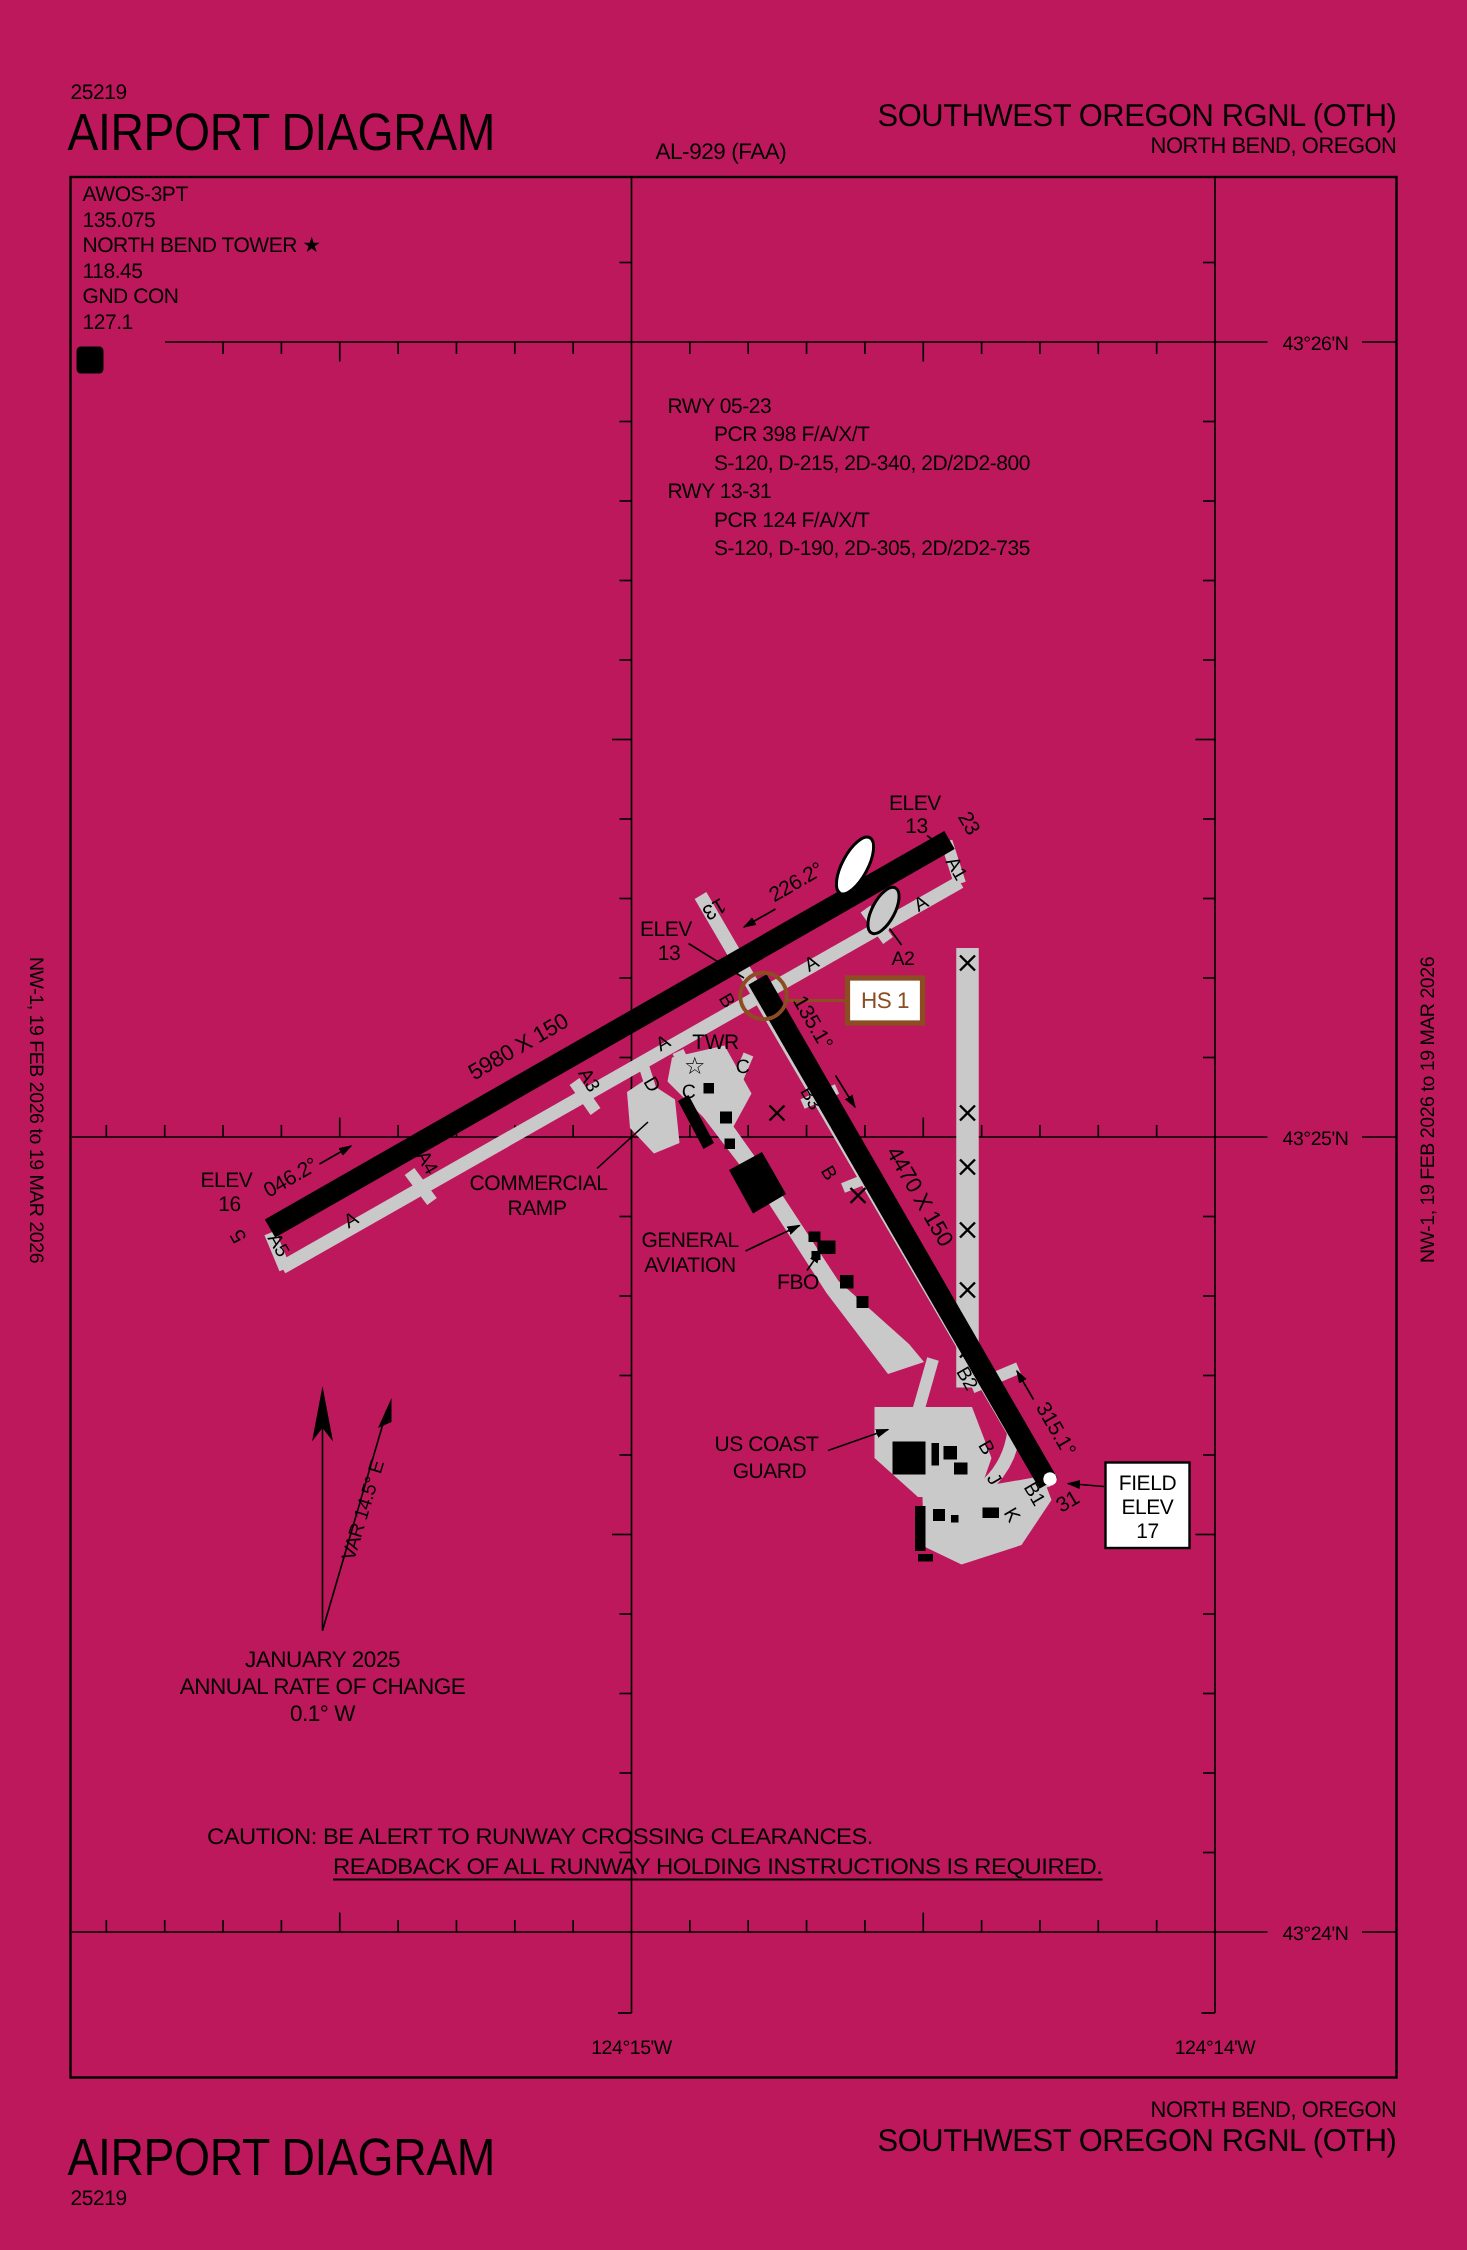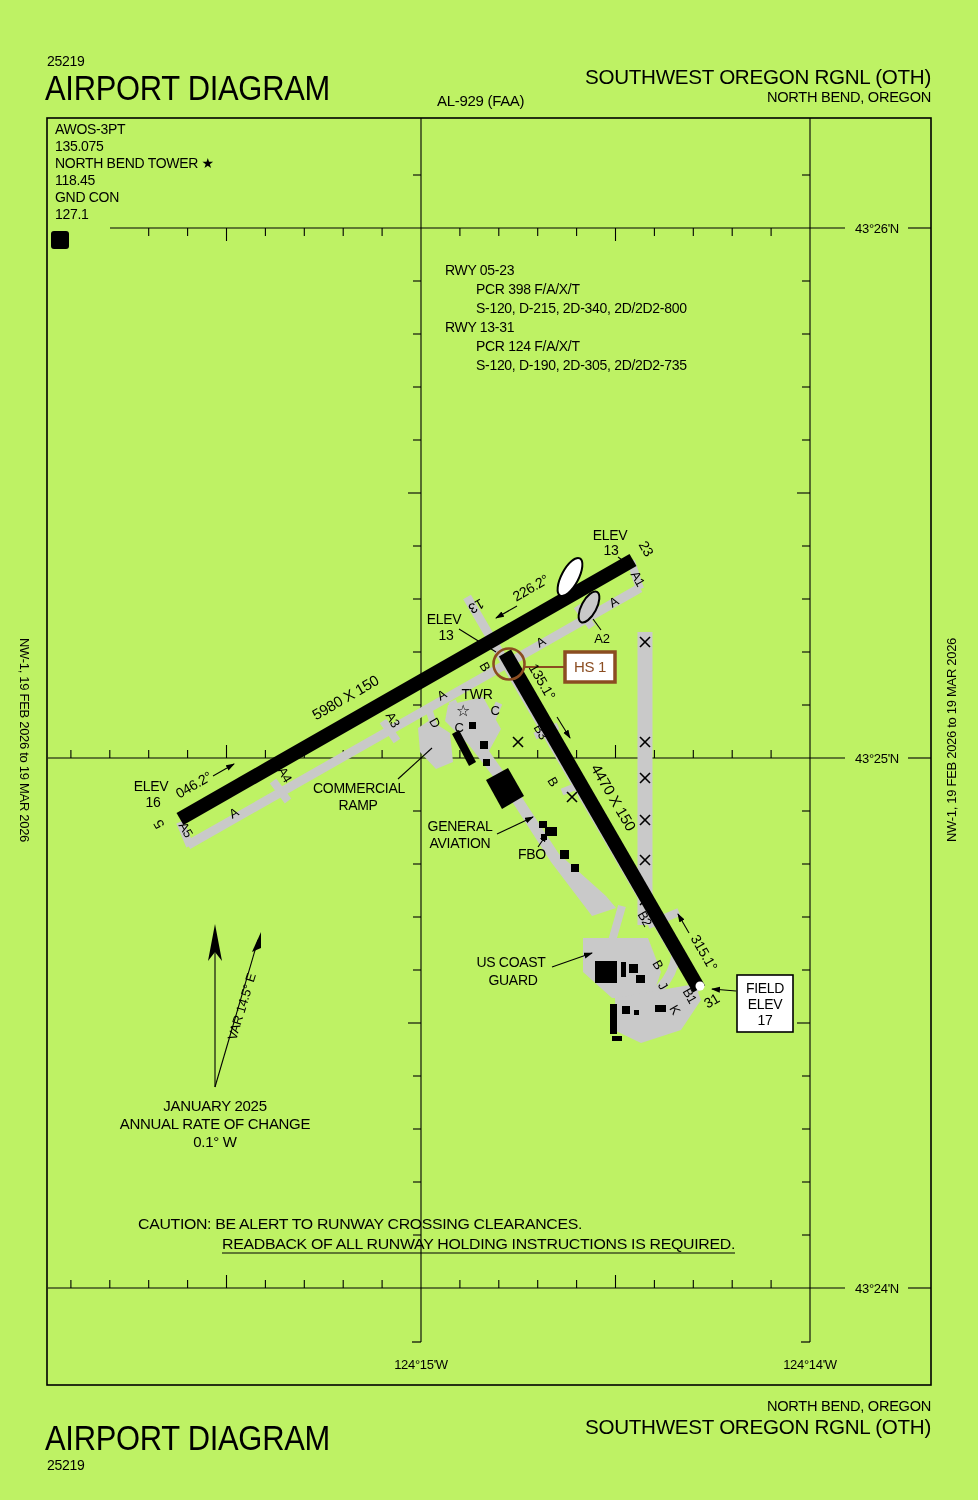--- a/index.html
+++ b/index.html
@@ -1,16 +1,16 @@
 <!DOCTYPE html>
 <html><head>
 <meta charset="utf-8">
 <style>
   html,body{margin:0;padding:0;background:#ffffff;}
-  .page{position:relative;width:978px;height:1500px;background:#bef264;overflow:hidden;}
+  .page{position:relative;width:978px;height:1500px;background:#be185d;overflow:hidden;}
   svg{display:block;}
   text{font-family:"Liberation Sans","DejaVu Sans",sans-serif;fill:#000;letter-spacing:-0.3px;}.f13{font-size:13px}.f14{font-size:14px}.f15{font-size:15px}
   .f16{font-size:16px}.f21{font-size:21px}.f35{font-size:35px}
   .mid{text-anchor:middle}.end{text-anchor:end}
   .gray{stroke:#c9c9c9;fill:none}
   .grayfill{fill:#c9c9c9;stroke:none}
   .thin{stroke:#000;stroke-width:1.1;fill:none}
   .brown{fill:#8B4D21}
 </style>
 </head>

